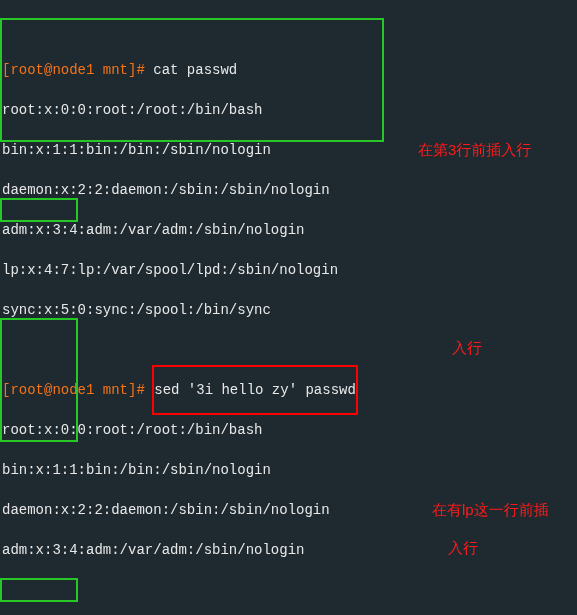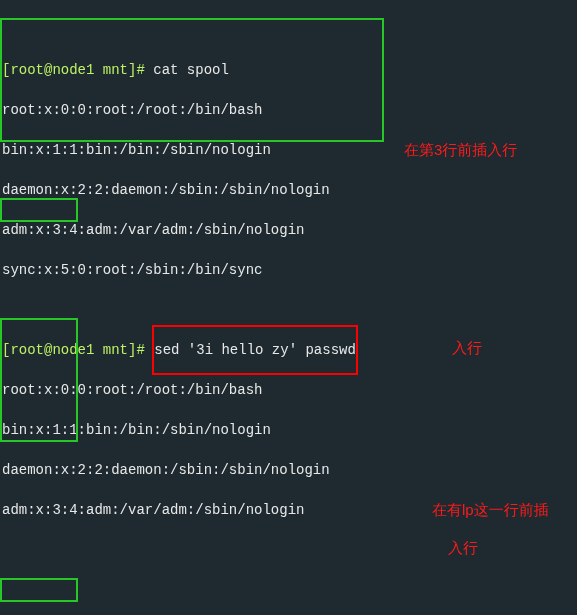--- a/index.html
+++ b/index.html
@@ -14,21 +14,21 @@
     height: 615px;
     overflow: hidden;
     letter-spacing: 0;
   }
   .term {
     position: relative;
     padding: 0 2px;
     white-space: pre;
   }
   .line { position: relative; height: 20px; }
-  .prompt { color: #bef264; text-align: right; }
+  .prompt { color: #f97316; text-align: right; }
   .redbox {
     outline: 2px solid #ff0000;
     outline-offset: -1px;
     padding: 16px 1px;
   }
   .annot {
     position: absolute;
     color: #ff1a1a;
     font-family: "Microsoft YaHei", "SimSun", sans-serif;
     font-size: 15px;
@@ -42,26 +42,27 @@
     pointer-events: none;
   }
   .box.green { border-color: #28c728; }
 </style>
 </head>
 <body>
 
 <div class="term">
 
 
-<div class="line"><span class="prompt">[root@node1 mnt]# </span><span>cat spool</span></div>
+<div class="line"><span class="prompt">[root@node1 mnt]# </span><span>cat passwd</span></div>
 <div class="line"><span>root:x:0:0:root:/root:/bin/bash</span></div>
 <div class="line"><span>bin:x:1:1:bin:/bin:/sbin/nologin</span></div>
 <div class="line"><span>daemon:x:2:2:daemon:/sbin:/sbin/nologin</span></div>
 <div class="line"><span>adm:x:3:4:adm:/var/adm:/sbin/nologin</span></div>
-<div class="line"><span>sync:x:5:0:root:/sbin:/bin/sync</span></div>
+<div class="line"><span>lp:x:4:7:lp:/var/spool/lpd:/sbin/nologin</span></div>
+<div class="line"><span>sync:x:5:0:sync:/spool:/bin/sync</span></div>
 
 
 <div class="line"><span class="prompt">[root@node1 mnt]# </span><span class="redbox">sed '3i hello zy' passwd</span></div>
 <div class="line"><span>root:x:0:0:root:/root:/bin/bash</span></div>
 <div class="line"><span>bin:x:1:1:bin:/bin:/sbin/nologin</span></div>
 <div class="line"><span>daemon:x:2:2:daemon:/sbin:/sbin/nologin</span></div>
 <div class="line"><span>adm:x:3:4:adm:/var/adm:/sbin/nologin</span></div>
 
 
 
@@ -88,20 +89,20 @@
 
 
 
 
 <div class="box green" style="left:0px; top:18px; width:380px; height:120px;"></div>
 <div class="box green" style="left:0px; top:198px; width:74px; height:20px;"></div>
 <div class="box green" style="left:0px; top:318px; width:74px; height:120px;"></div>
 <div class="box green" style="left:0px; top:578px; width:74px; height:20px;"></div>
 
 
-<div class="annot" style="left:404px; top:140px;">在第3行前插入行</div>
+<div class="annot" style="left:418px; top:140px;">在第3行前插入行</div>
 <div class="annot" style="left:452px; top:338px;">入行</div>
 <div class="annot" style="left:432px; top:500px; width:130px;">在有lp这一行前插</div>
 <div class="annot" style="left:448px; top:538px;">入行</div>
 
 
 
 </div>
 
 </body></html>

